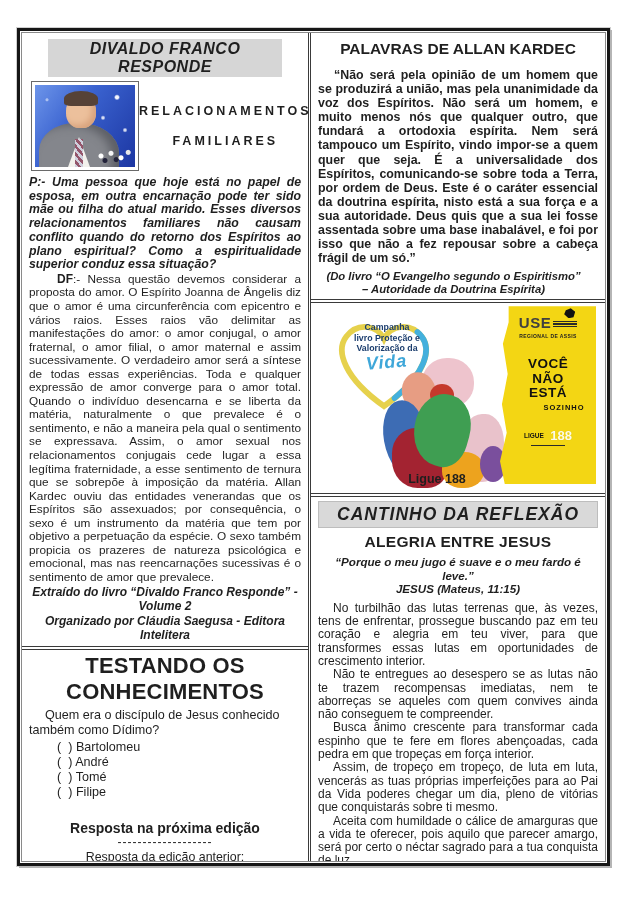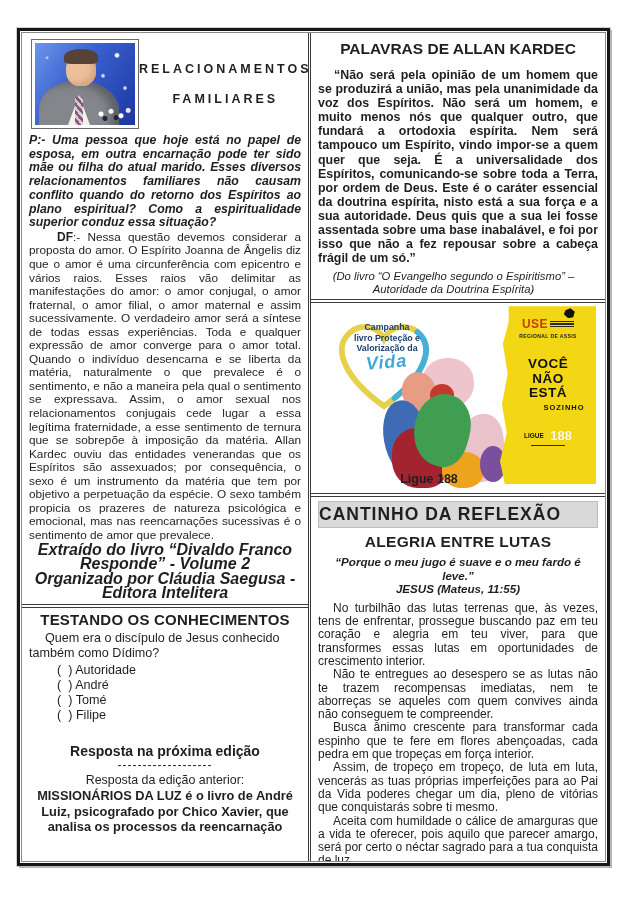--- a/index.html
+++ b/index.html
@@ -24,23 +24,23 @@
 
   
   .hdr-gray {
     background:#d6d6d6; text-align:center; font-weight:bold; font-style:italic;
     font-size:16px; padding:1px 0; width:86%; margin:2px auto 4px auto;
     letter-spacing:0.5px;
   }
   .hdr-plain {
     text-align:center; font-weight:bold; font-size:15.5px; margin:3px 0 4px 0;
   }
-  .hdr-big { text-align:center; font-weight:bold; font-size:15px; margin:2px 0 3px 0; letter-spacing:0.2px;}
+  .hdr-big { text-align:center; font-weight:bold; font-size:22px; margin:2px 0 3px 0; letter-spacing:0.2px;}
   .hdr-gray-full {
-    background:#d9d9d9; font-weight:bold; 
+    background:#d9d9d9; text-align:center; font-weight:bold; font-style:italic;
     font-size:17.5px; padding:2px 0; margin:4px 0 5px 0; letter-spacing:1px;
     border:1px solid #bdbdbd;
   }
 
   .hr-double { border-top:1.5px solid #3a3a3a; border-bottom:1.5px solid #3a3a3a; height:4px; margin:3px -7px; }
 
   
   .photo-row { display:flex; margin:2px 0 5px 2px; }
   .photo {
     width:108px; height:90px; border:1px solid #6a6a6a; background:#fff; padding:3px; flex:none;
@@ -72,37 +72,37 @@
   .topic {
     flex:1; display:flex; flex-direction:column; align-items:center; justify-content:center;
     font-weight:bold; font-size:12.5px; letter-spacing:3px; text-align:center; gap:16px;
   }
   .question {
     font-weight:bold; font-style:italic; font-size:12.3px; line-height:13.7px;
     text-align:justify; margin:2px 0 1px 0;
   }
   .answer { font-size:11.8px; line-height:13.55px; text-align:justify; }
   .answer b { font-size:12px;margin-left:28px; }
-  .src-line { text-align:center; font-weight:bold; font-style:italic; font-size:16px; line-height:14.5px; }
+  .src-line { text-align:center; font-weight:bold; font-style:italic; font-size:12px; line-height:14.5px; }
 
   .quiz-q { font-size:12.6px; line-height:15px; text-indent:16px; margin:2px 0 2px 0; }
   .quiz-opt { font-size:12.6px; line-height:15.2px; margin-left:28px; white-space:pre; }
   .center { text-align:center; }
   .resp-next { font-weight:bold; font-size:14px; margin-top:20px; }
   .dashes { font-size:12px; letter-spacing:1px; line-height:13px; }
   .resp-prev-label { font-size:12.4px; margin-top:1px; }
   .resp-prev { font-weight:bold; font-size:12.8px; line-height:15.2px; margin:1px 6px 0 6px; }
 
   
   .kardec-quote {
     font-weight:bold; font-size:12.4px; line-height:14.1px; text-align:justify;
     text-indent:16px; margin-top:10px;
   }
   .kardec-src {
-    font-weight:normal; font-style:italic; font-size:11.3px; line-height:13px;
+    font-weight:bold; font-style:italic; font-size:11.3px; line-height:13px;
     text-align:center; margin:5px 17px 2px 8px;
   }
 
   .campaign { position:relative; height:184px; margin:2px 0 0 0; }
   .heart-wrap { position:absolute; left:6px; top:2px; width:120px; height:105px; }
   .heart-text { position:absolute; left:14px; top:16px; width:110px; text-align:center; color:#1c3e6e; font-weight:bold; font-size:8.8px; line-height:10.5px; }
   .vida { color:#3fa7d9; font-style:italic; font-size:18px; line-height:16px; font-weight:bold; transform:rotate(-5deg); display:inline-block; letter-spacing:1px;}
   .hug { position:absolute; left:62px; top:52px; width:128px; height:130px; }
   .hug div { position:absolute; }
   .h-head-back { left:42px; top:0; width:52px; height:50px; background:#eec4cd; border-radius:48%; }
@@ -113,49 +113,50 @@
   .h-red { left:12px; top:70px; width:56px; height:60px; background:#a32331; border-radius:42% 58% 36% 46%; }
   .h-pink { left:80px; top:56px; width:44px; height:68px; background:#e9c2cb; border-radius:50% 42% 50% 46%; }
   .h-orange { left:62px; top:94px; width:42px; height:36px; background:#eda31e; border-radius:46%; }
   .h-purple { left:100px; top:88px; width:26px; height:36px; background:#7a4f9d; border-radius:50%; }
   .yellow-panel {
     position:absolute; right:2px; top:0; width:96px; height:178px; background:#f3d614;
     clip-path:polygon(9% 0,100% 0,100% 100%,5% 100%,0 87%,7% 71%,2% 55%,8% 38%,3% 21%,9% 9%);
     display:flex; flex-direction:column; align-items:center; padding-top:8px;
   }
   .use-row { position:relative; text-align:center; }
-  .use-word { font-size:12px; font-weight:900; letter-spacing:0.5px; color:#c2410c; display:inline-block; }
+  .use-word { font-size:15px; font-weight:900; letter-spacing:0.5px; color:#404040; display:inline-block; }
   .use-fineprint { display:inline-block; vertical-align:middle; margin-left:2px; }
   .use-fineprint i { display:block; width:24px; height:1.6px; background:#2a2a2a; margin:1px 0; }
   .brazil-icon { position:absolute; top:-6px; right:2px; width:11px; height:10px; background:#111; clip-path:polygon(15% 20%,60% 0,100% 35%,85% 90%,40% 100%,0 60%); }
   .use-sub { font-size:5px; font-weight:bold; color:#222; letter-spacing:0.4px; margin-top:1px; }
   .poster { display:flex; align-items:stretch; margin-top:16px; gap:16px; }
   .bracket { width:8px; border:2.5px solid #111; }
   .bracket.bl { border-right:none; }
   .bracket.br { border-left:none; }
   .poster-lines { text-align:center; color:#111; padding:2px 1px; }
   .poster-lines .big { font-size:13.5px; font-weight:900; line-height:14.5px; letter-spacing:0.5px; }
   .poster-lines .small { font-size:7.5px; font-weight:900; letter-spacing:1px; margin-top:2px;margin-left:32px; }
   .ligue-row { margin-top:12px; text-align:center; }
   .ligue-label { font-size:6.5px; font-weight:900; color:#111; vertical-align:2px; }
   .ligue-num { font-size:13px; font-weight:900; color:#fdfbe8; text-shadow:0 0 1px #d8bd00; margin-left:2px; }
   .ligue-fine { width:34px; height:1.6px; background:#2a2a2a; margin:1px auto 0 auto; }
-  .campaign-caption { position:absolute; left:31px; top:166px; width:160px; text-align:center; font-weight:bold; font-size:12.5px; }
+  .campaign-caption { position:absolute; left:39px; top:166px; width:160px; text-align:center; font-weight:bold; font-size:12.5px; }
 
   .reflex-title { text-align:center; font-weight:bold; font-size:15.5px; margin:3px 0 4px 0; letter-spacing:0.3px; }
   .epigraph { text-align:center; font-weight:bold; font-style:italic; font-size:11.6px; line-height:13.5px; margin-bottom:6px; }
   .reflex-body p { font-size:12px; line-height:13.3px; text-align:justify; text-indent:15px; }
 </style>
 </head>
 <body>
 
 <div class="frame">
   <div class="frame-inner">
 
     <div class="col col-left">
+      <div class="hdr-gray">DIVALDO FRANCO RESPONDE</div>
 
       <div class="photo-row">
         <div class="photo">
           <div class="photo-inner">
             <div class="p-suit"></div>
             <div class="p-shirt"></div>
             <div class="p-tie"></div>
             <div class="p-head"></div>
             <div class="p-hair"></div>
             <div class="p-flowers"></div>
@@ -170,21 +171,21 @@
       <p class="question">P:- Uma pessoa que hoje está no papel de esposa, em outra encarnação pode ter sido mãe ou filha do atual marido. Esses diversos relacionamentos familiares não causam conflito quando do retorno dos Espíritos ao plano espiritual? Como a espiritualidade superior conduz essa situação?</p>
       <p class="answer"><b>DF</b><span>:- Nessa questão devemos considerar a proposta do amor. O Espírito Joanna de Ângelis diz que o amor é uma circunferência com epicentro e vários raios. Esses raios vão delimitar as manifestações do amor: o amor conjugal, o amor fraternal, o amor filial, o amor maternal e assim sucessivamente. O verdadeiro amor será a síntese de todas essas experiências. Toda e qualquer expressão de amor converge para o amor total. Quando o indivíduo desencarna e se liberta da matéria, naturalmente o que prevalece é o sentimento, e não a maneira pela qual o sentimento se expressava. Assim, o amor sexual nos relacionamentos conjugais cede lugar a essa legítima fraternidade, a esse sentimento de ternura que se sobrepõe à imposição da matéria. Allan Kardec ouviu das entidades venerandas que os Espíritos são assexuados; por consequência, o sexo é um instrumento da matéria que tem por objetivo a perpetuação da espécie. O sexo também propicia os prazeres de natureza psicológica e emocional, mas nas reencarnações sucessivas é o sentimento de amor que prevalece.</span></p>
 
       <div class="src-line">Extraído do livro “Divaldo Franco Responde” - Volume 2</div>
       <div class="src-line">Organizado por Cláudia Saegusa - Editora Intelitera</div>
 
       <div class="hr-double"></div>
 
       <div class="hdr-big">TESTANDO OS CONHECIMENTOS</div>
       <p class="quiz-q">Quem era o discípulo de Jesus conhecido também como Dídimo?</p>
-      <div class="quiz-opt">(  ) Autoridade</div>
+      <div class="quiz-opt">(  ) Bartolomeu</div>
       <div class="quiz-opt">(  ) André</div>
       <div class="quiz-opt">(  ) Tomé</div>
       <div class="quiz-opt">(  ) Filipe</div>
       <div class="center resp-next">Resposta na próxima edição</div>
       <div class="center dashes">-------------------</div>
       <div class="center resp-prev-label">Resposta da edição anterior:</div>
       <div class="center resp-prev">MISSIONÁRIOS DA LUZ é o livro de André Luiz, psicografado por Chico Xavier, que analisa os processos da reencarnação</div>
 
     </div>
 
@@ -243,24 +244,24 @@
             <div class="ligue-fine"></div>
           </div>
         </div>
 
         <div class="campaign-caption">Ligue 188</div>
       </div>
 
       <div class="hr-double"></div>
 
       <div class="hdr-gray-full">CANTINHO DA REFLEXÃO</div>
-      <div class="reflex-title">ALEGRIA ENTRE LUTAS</div>
+      <div class="reflex-title">ALEGRIA ENTRE JESUS</div>
       <div class="epigraph">
         <div>“Porque o meu jugo é suave e o meu fardo é leve.”</div>
-        <div>JESUS (Mateus, 11:55)</div>
+        <div>JESUS (Mateus, 11:15)</div>
       </div>
       <div class="reflex-body">
         <p>No turbilhão das lutas terrenas que, às vezes, tens de enfrentar, prossegue buscando paz em teu coração e alegria em teu viver, para que transformes essas lutas em oportunidades de crescimento interior.</p>
         <p>Não te entregues ao desespero se as lutas não te trazem recompensas imediatas, nem te aborreças se aqueles com quem convives ainda não conseguem te compreender.</p>
         <p>Busca ânimo crescente para transformar cada espinho que te fere em flores abençoadas, cada pedra em que tropeças em força interior.</p>
         <p>Assim, de tropeço em tropeço, de luta em luta, vencerás as tuas próprias imperfeições para ao Pai da Vida poderes chegar um dia, pleno de vitórias que conquistarás sobre ti mesmo.</p>
         <p>Aceita com humildade o cálice de amarguras que a vida te oferecer, pois aquilo que parecer amargo, será por certo o néctar sagrado para a tua conquista de luz.</p>
 
       </div>
 

